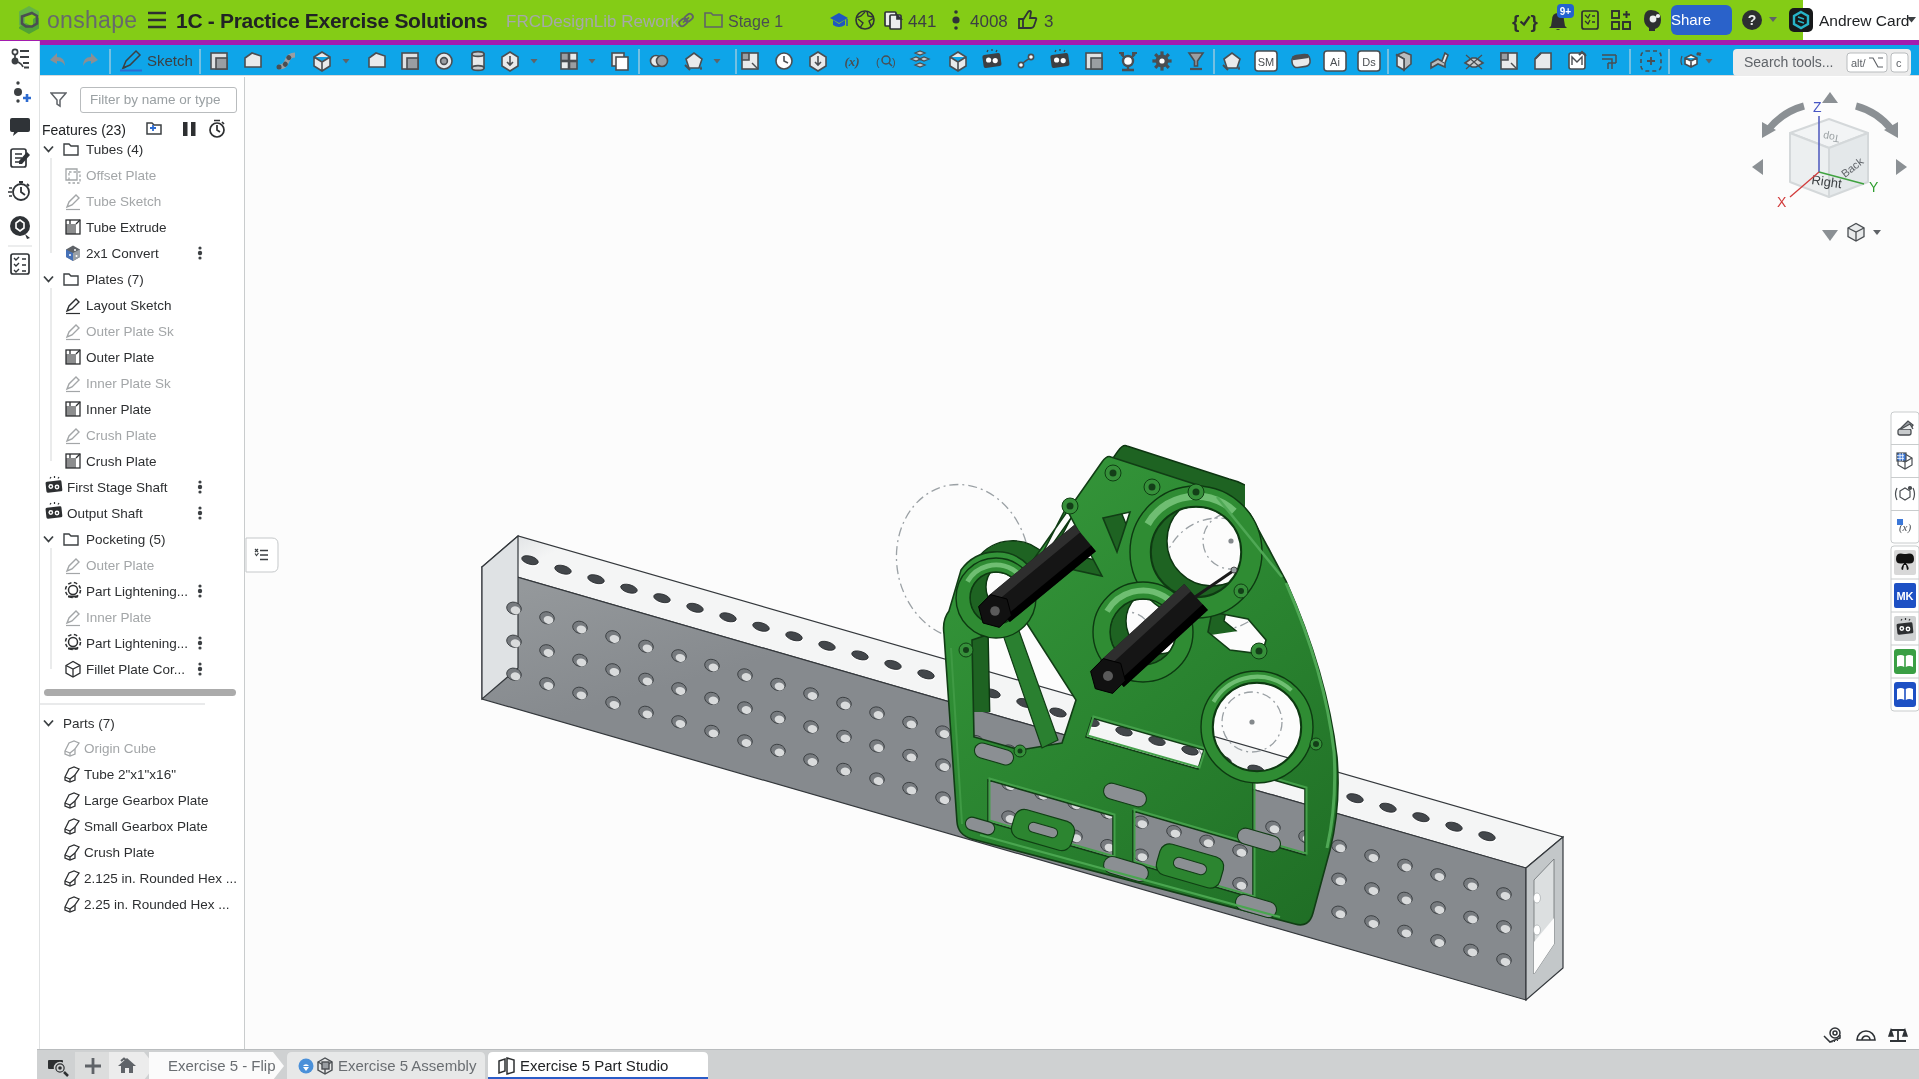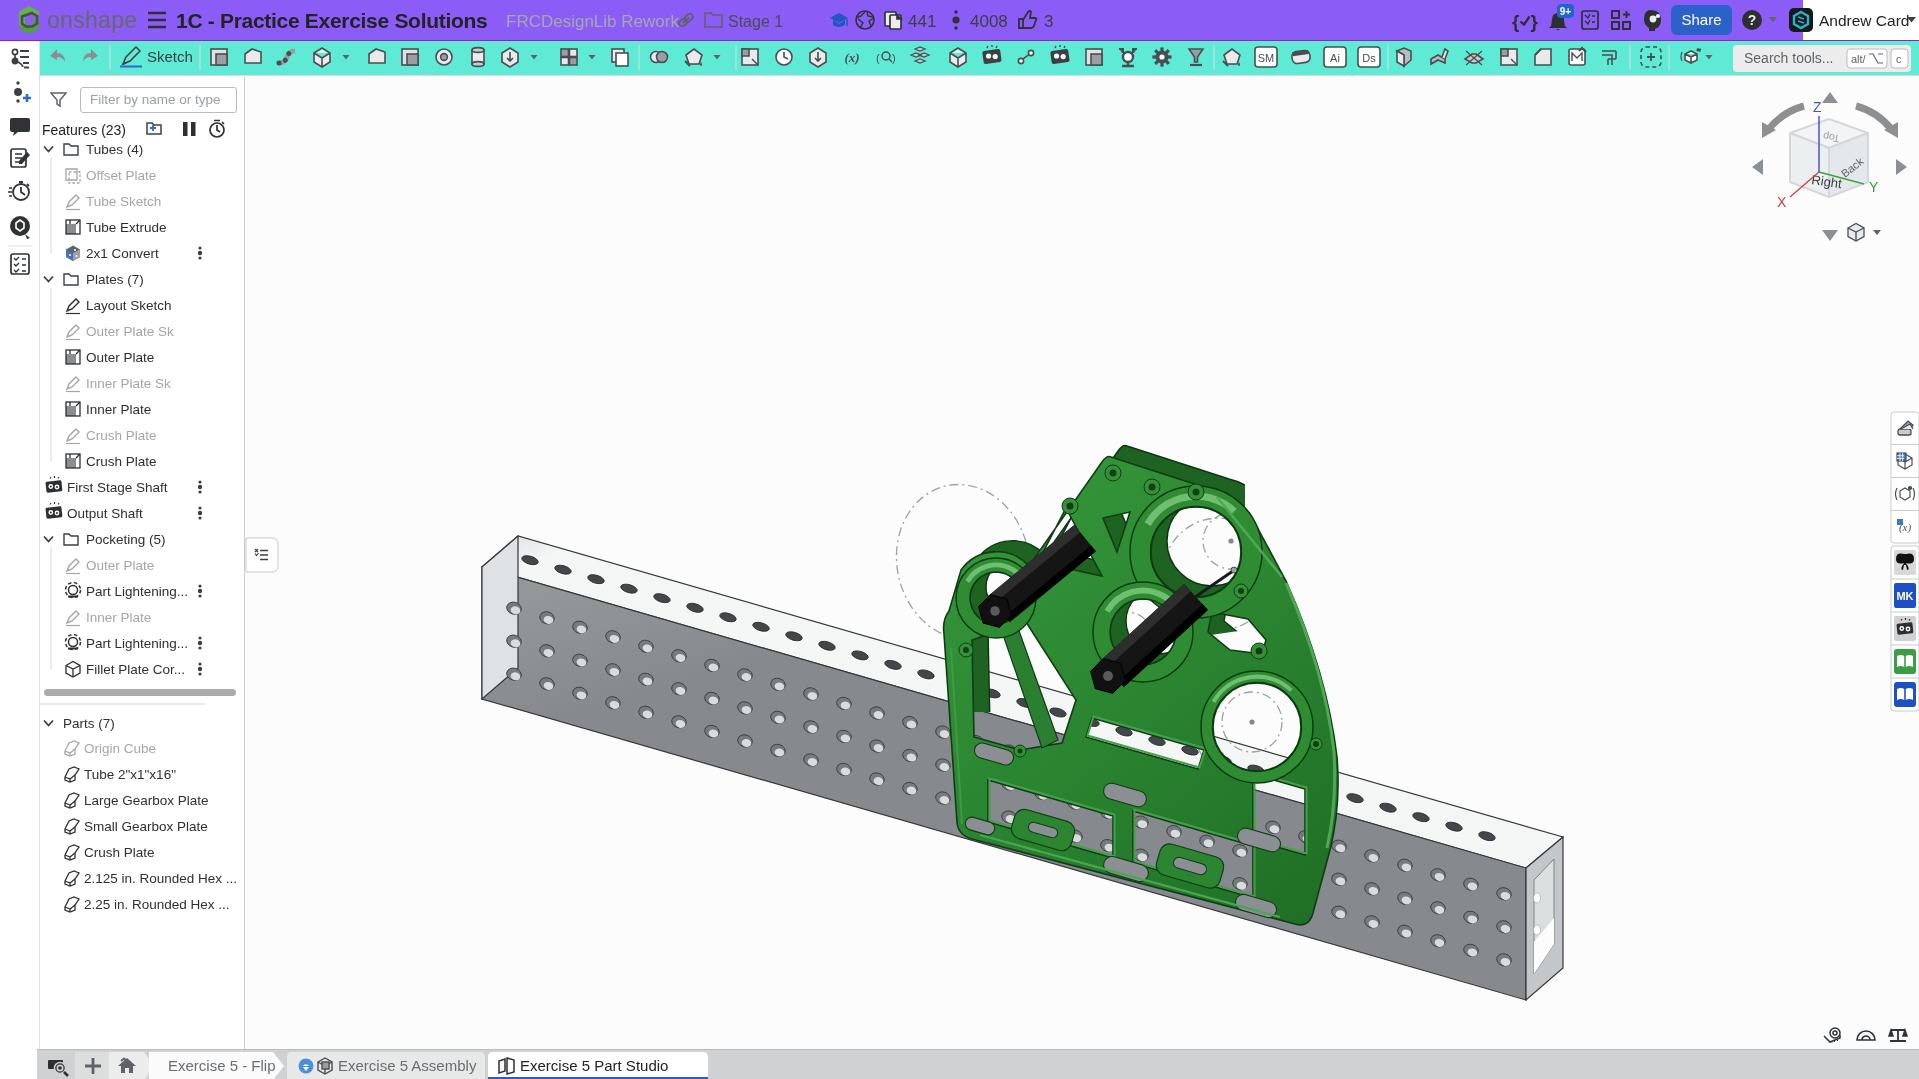--- a/index.html
+++ b/index.html
@@ -1,18 +1,18 @@
 <!DOCTYPE html>
 <html><head><meta charset="utf-8"><style>
 * { margin:0; padding:0; box-sizing:border-box; }
 body { width:1919px; height:1079px; overflow:hidden; font-family:"Liberation Sans", sans-serif; background:#fff; position:relative; }
 </style></head>
 <body>
 
-<div style="position:absolute;left:0;top:0;width:1803px;height:40px;background:#8b5cf6;">
+<div style="position:absolute;left:0;top:0;width:1803px;height:40px;background:#84cc16;">
   <svg width="1919" height="40" style="position:absolute;left:0;top:0">
     <g transform="translate(15,6)">
       <path d="M14,0 L24,5.5 L24,10 L17,6.2 L10,10 L10,18 L6,20.5 L4,19 L4,5.5 Z" fill="#64b346"></path>
       <path d="M24,12 L24,22.5 L14,28 L4,22.5 L4,21 L11,17 L18,21 L18,13 L21,11 Z" fill="#50a336"></path>
       <path d="M17,7 L22,10 L22,17.5 L17,20.5 L11,20.5 L7,17.5 L7,10.5 Z" fill="none" stroke="#4a4e52" stroke-width="2.6"></path>
     </g>
     <text x="47" y="28" font-size="23" fill="#66696c" font-family="Liberation Sans" letter-spacing="0.3">onshape</text>
     <g stroke="#2d2f31" stroke-width="2.6">
         <path d="M148,13 L166,13 M148,20 L166,20 M148,27 L166,27"></path>
       </g>
@@ -73,33 +73,33 @@
         <rect x="2" y="2" width="7" height="7"></rect>
         <path d="M5.5,-9 L5.5,-2 M2,-5.5 L9,-5.5"></path>
       </g>
     <g transform="translate(1653,20)" fill="#2d2f31">
         <path d="M-2,-10 Q8,-10 8,0 Q8,7 2,9 L2,11 L-4,11 L-4,8 Q-9,5 -9,-1 Q-9,-10 -2,-10 Z"></path>
         <circle cx="0" cy="-1" r="3.4" fill="#eceeee"></circle>
         <circle cx="5" cy="-4" r="2.1" fill="#eceeee"></circle>
         <path d="M0,-1 L5,-4" stroke="#eceeee" stroke-width="1.2"></path>
       </g>
   </svg>
-  <div style="position:absolute;left:1671px;top:5px;width:61px;height:30px;background:#2a62ca;border-radius:6px;color:#fff;font-size:15px;text-align:center;line-height:30px;">Share</div>
+  <div style="position:absolute;left:1671px;top:5px;width:61px;height:30px;background:#2a62ca;border-radius:6px;color:#fff;font-size:15px;text-align:left;line-height:30px;">Share</div>
   <svg width="190" height="40" style="position:absolute;left:1729px;top:0">
     <circle cx="23" cy="20" r="10" fill="#2d2f31"></circle>
       <text x="23" y="25" font-size="14" font-weight="bold" fill="#eceeee" font-family="Liberation Sans" text-anchor="middle">?</text>
     <path d="M40,17 L48,17 L44,22 Z" fill="#5f6368"></path>
     <rect x="60" y="8" width="24" height="24" rx="5" fill="#17191a"></rect>
     <path d="M72,12 L79,16 L79,24 L72,28 L65,24 L65,16 Z" fill="none" stroke="#27b4c8" stroke-width="2.4"></path>
     <path d="M69,17 L75,19 M69,21 L75,23" stroke="#27b4c8" stroke-width="1.6"></path>
     <text x="90" y="26" font-size="15.5" fill="#212325" font-family="Liberation Sans">Andrew Card</text>
     <path d="M178,17 L187,17 L182.5,22.5 Z" fill="#3c4043"></path>
   </svg>
 </div>
-<div style="position:absolute;left:0;top:40px;width:1919px;height:36px;background:#5eead4;border-bottom:1px solid #d8dadb;border-top:1px solid #a21caf;">
+<div style="position:absolute;left:0;top:40px;width:1919px;height:36px;background:#0ea5e9;border-bottom:1px solid #d8dadb;border-top:5px solid #a21caf;">
   <svg width="1919" height="36" viewBox="0 41 1919 36" style="position:absolute;left:0;top:0">
       <g transform="translate(57,57)" fill="#8b8f93">
         <path d="M-7,-1 L0,-8 L0,-4 Q8,-4 8,5 Q6,0 0,0 L0,3 Z"></path>
       </g>
 <g transform="translate(91,57)" fill="#8b8f93">
         <path d="M7,-1 L0,-8 L0,-4 Q-8,-4 -8,5 Q-6,0 0,0 L0,3 Z"></path>
       </g>
 <line x1="110" y1="45" x2="110" y2="70" stroke="#d9dbdc" stroke-width="1"></line>
 <g transform="translate(131,56)" stroke="#3c4043" fill="none" stroke-width="1.5">
         <path d="M-8,8 L-5,1 L5,-9 L9,-5 L-1,5 Z"></path>

